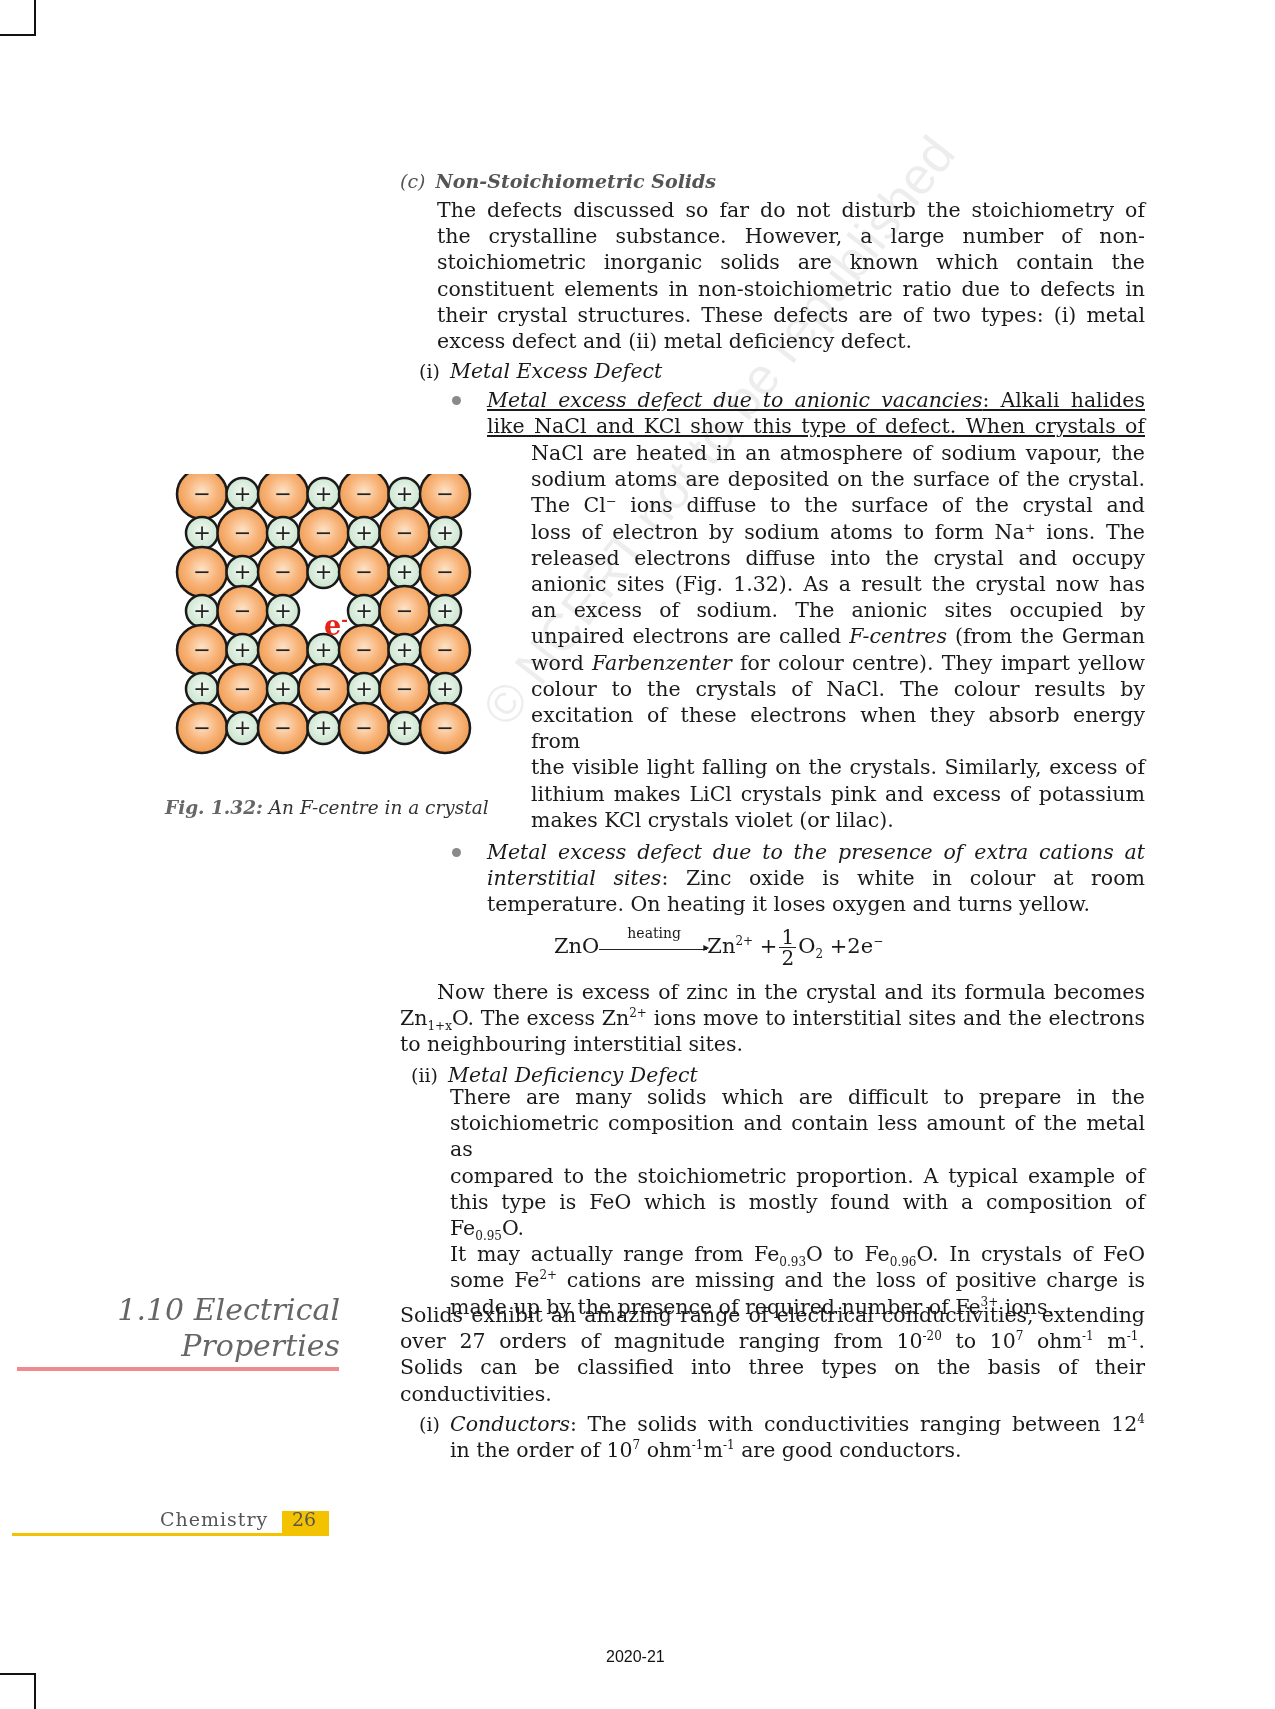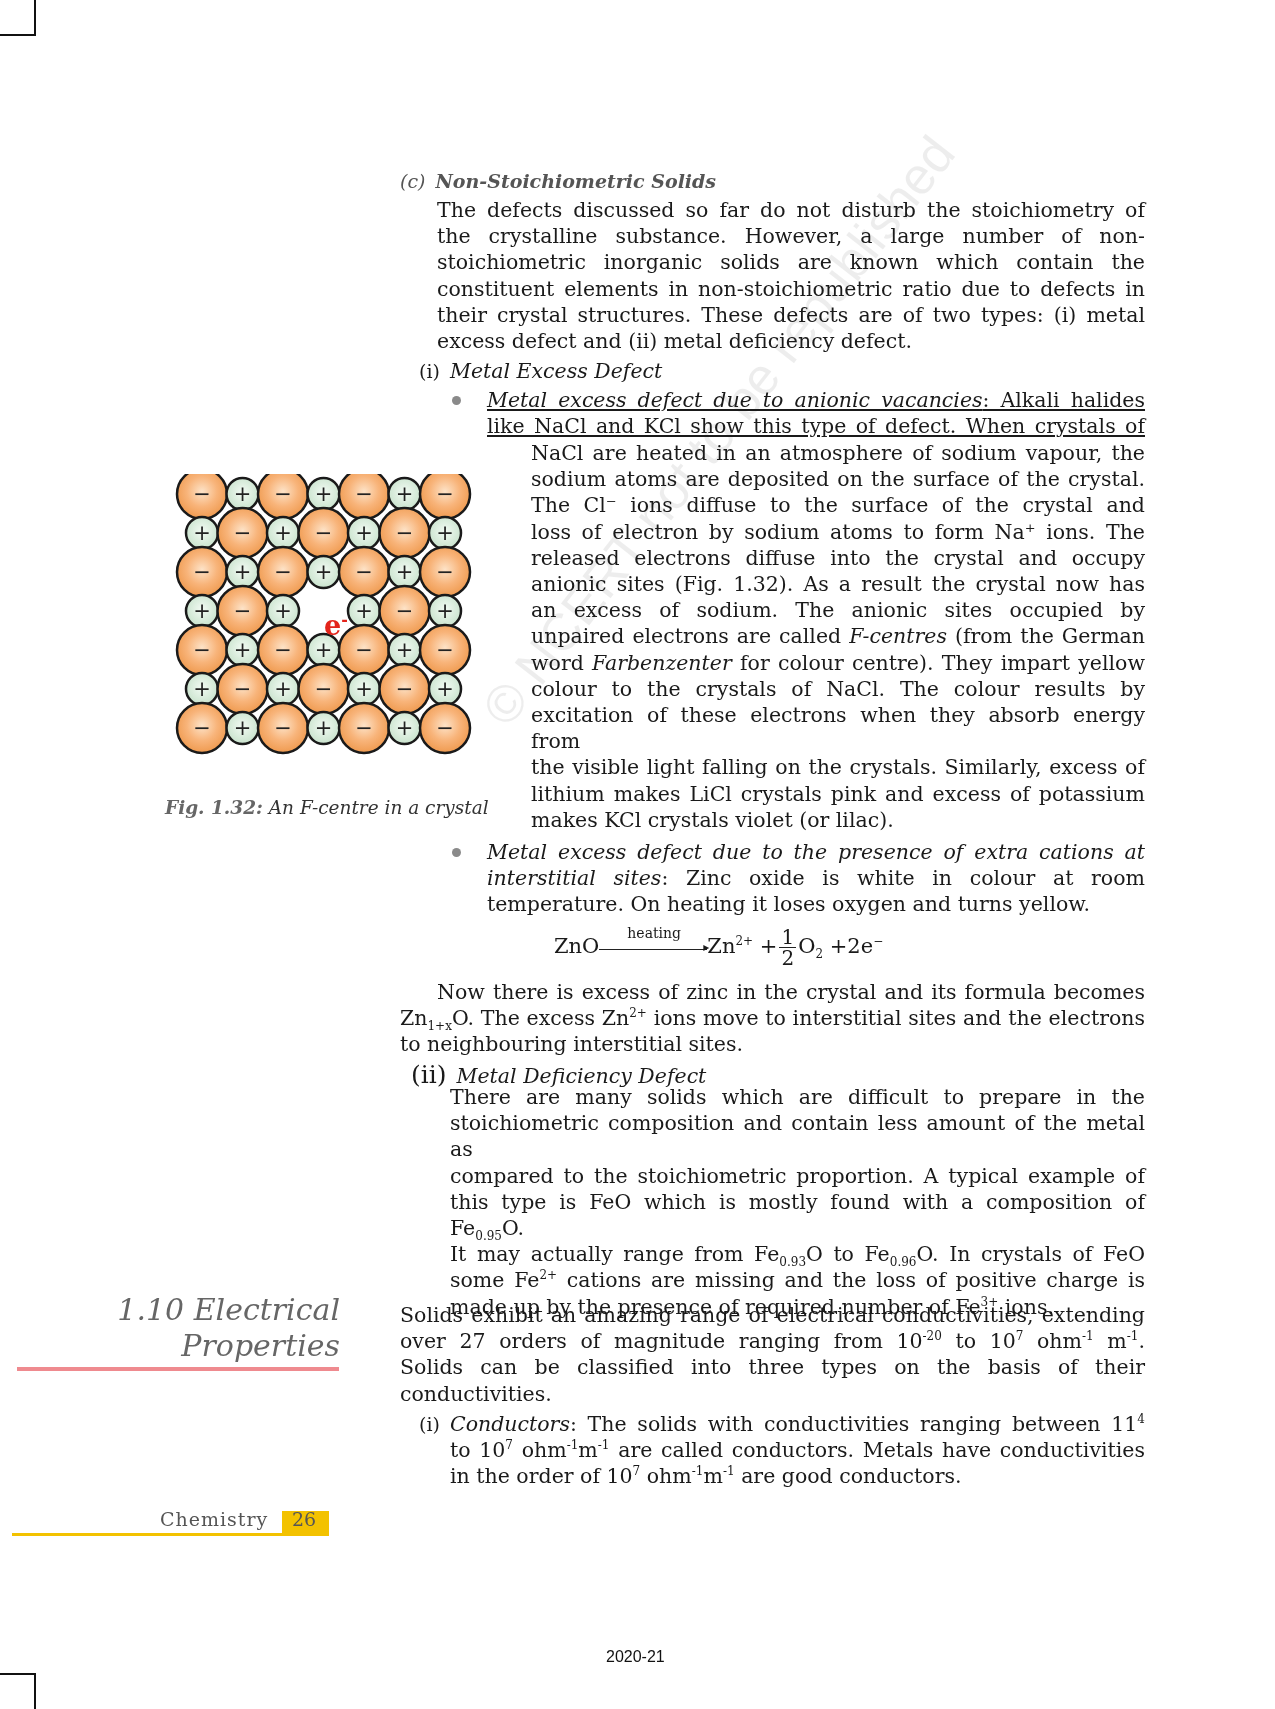--- a/index.html
+++ b/index.html
@@ -216,21 +216,21 @@
   <span>+</span><span>2e</span><sup>−</sup>
 </div>
 
 <div class="abs txt" style="left:400px;top:979px;width:745px;">
   <div style="text-align-last:justify;text-indent:37px;">Now there is excess of zinc in the crystal and its formula becomes</div>
   <div style="text-align-last:justify"><span>Zn</span><sub>1+x</sub><span>O. The excess Zn</span><sup>2+</sup><span> ions move to interstitial sites and the electrons</span></div>
   <div>to neighbouring interstitial sites.</div>
 </div>
 
 <div class="abs txt" style="left:411px;top:1062px;">
-  <span style="margin-right:10px;font-size:25px;">(ii)</span><span class="sub-head">Metal Deficiency Defect</span>
+  <span style="margin-right:10px;font-size:19px;">(ii)</span><span class="sub-head">Metal Deficiency Defect</span>
 </div>
 
 <div class="abs txt" style="left:450px;top:1084px;width:695px;">
   <div style="text-align-last:justify">There are many solids which are difficult to prepare in the</div>
   <div style="text-align-last:justify">stoichiometric composition and contain less amount of the metal as</div>
   <div style="text-align-last:justify">compared to the stoichiometric proportion. A typical example of</div>
   <div style="text-align-last:justify"><span>this type is FeO which is mostly found with a composition of Fe</span><sub>0.95</sub><span>O.</span></div>
   <div style="text-align-last:justify"><span>It may actually range from Fe</span><sub>0.93</sub><span>O to Fe</span><sub>0.96</sub><span>O.  In crystals of FeO</span></div>
   <div style="text-align-last:justify"><span>some Fe</span><sup>2+</sup><span> cations are missing and the loss of positive charge is</span></div>
   <div><span>made up by the presence of required number of Fe</span><sup>3+</sup><span> ions.</span></div>
@@ -246,22 +246,21 @@
   <div style="text-align-last:justify">Solids exhibit an amazing range of electrical conductivities, extending</div>
   <div style="text-align-last:justify"><span>over 27 orders of magnitude ranging from 10</span><sup>-20</sup><span> to 10</span><sup>7</sup><span>  ohm</span><sup>-1</sup><span> m</span><sup>-1</sup><span>.</span></div>
   <div style="text-align-last:justify">Solids can be classified into three types on the basis of their</div>
   <div>conductivities.</div>
 </div>
 
 <div class="abs txt" style="left:419px;top:1411px;">
   <span style="font-size:19px;">(i)</span>
 </div>
 <div class="abs txt" style="left:450px;top:1411px;width:695px;">
-  <div style="text-align-last:justify"><i>Conductors</i><span>: The solids with conductivities ranging between 11</span><sup>4</sup></div>
-  <div style="text-align-last:justify"><span>to 10</span><sup>7</sup><span> ohm</span><sup>-1</sup><span>m</span><sup>-1</sup><span> are called conductors.  Metals have conductivities</span></div>
+  <div style="text-align-last:justify"><i>Conductors</i><span>: The solids with conductivities ranging between 12</span><sup>4</sup></div>
   <div><span>in the order of 10</span><sup>7</sup><span> ohm</span><sup>-1</sup><span>m</span><sup>-1</sup><span> are good conductors.</span></div>
 </div>
 
 <div class="page-box"></div>
 <div class="footer-line"></div>
 <div class="footer-chem">Chemistry</div>
 <div class="footer-num">26</div>
 <div class="year">2020-21</div>
 
 </body></html>

